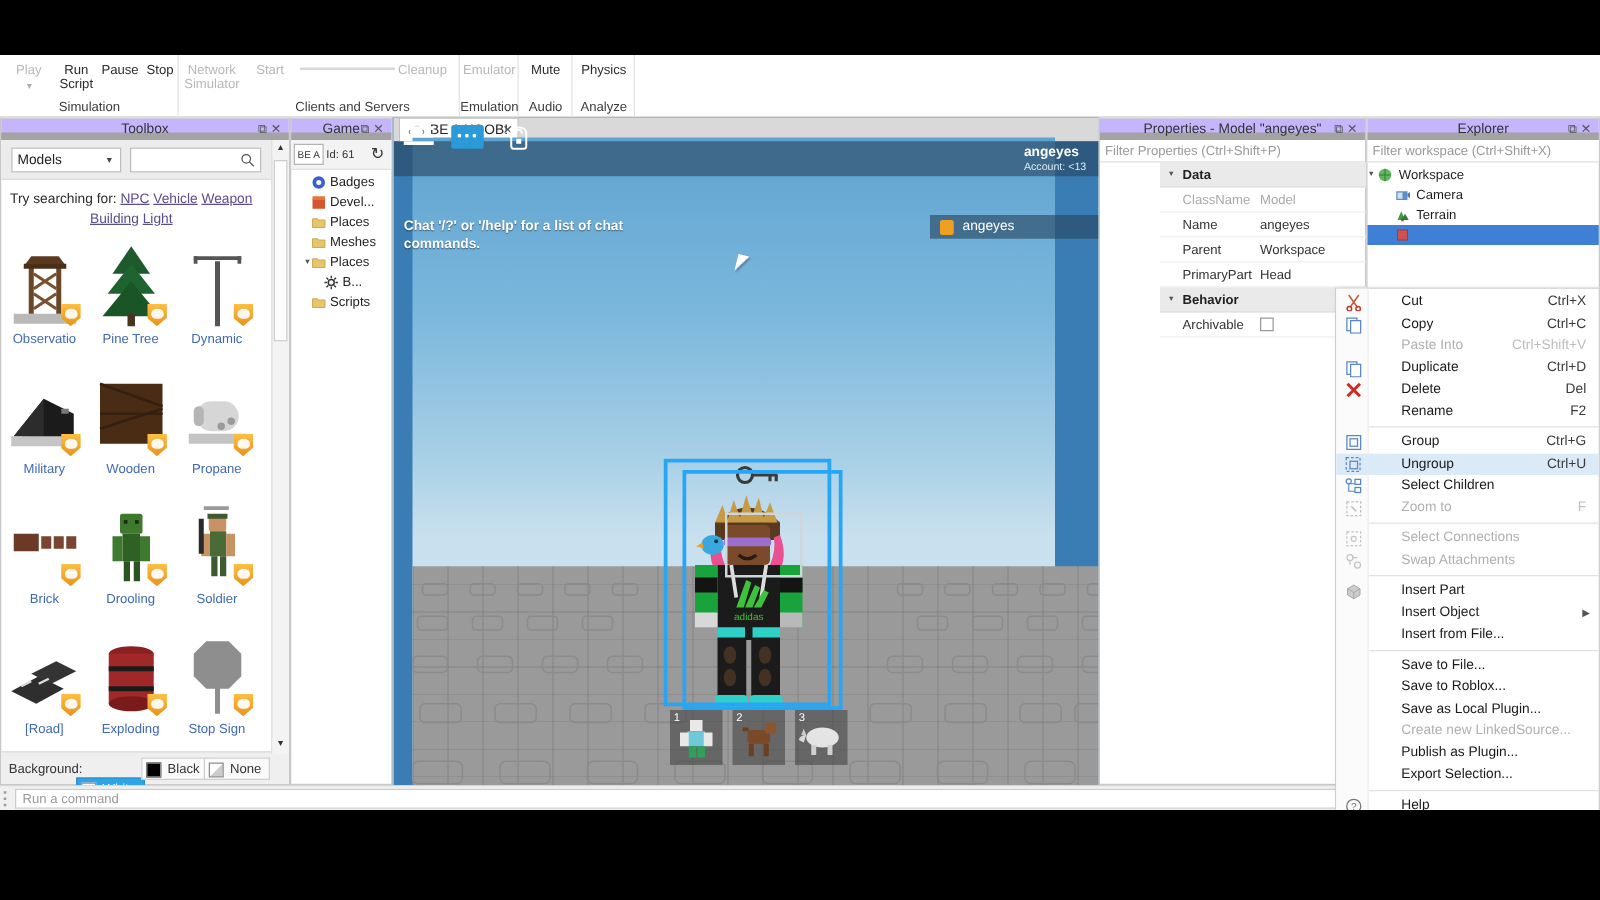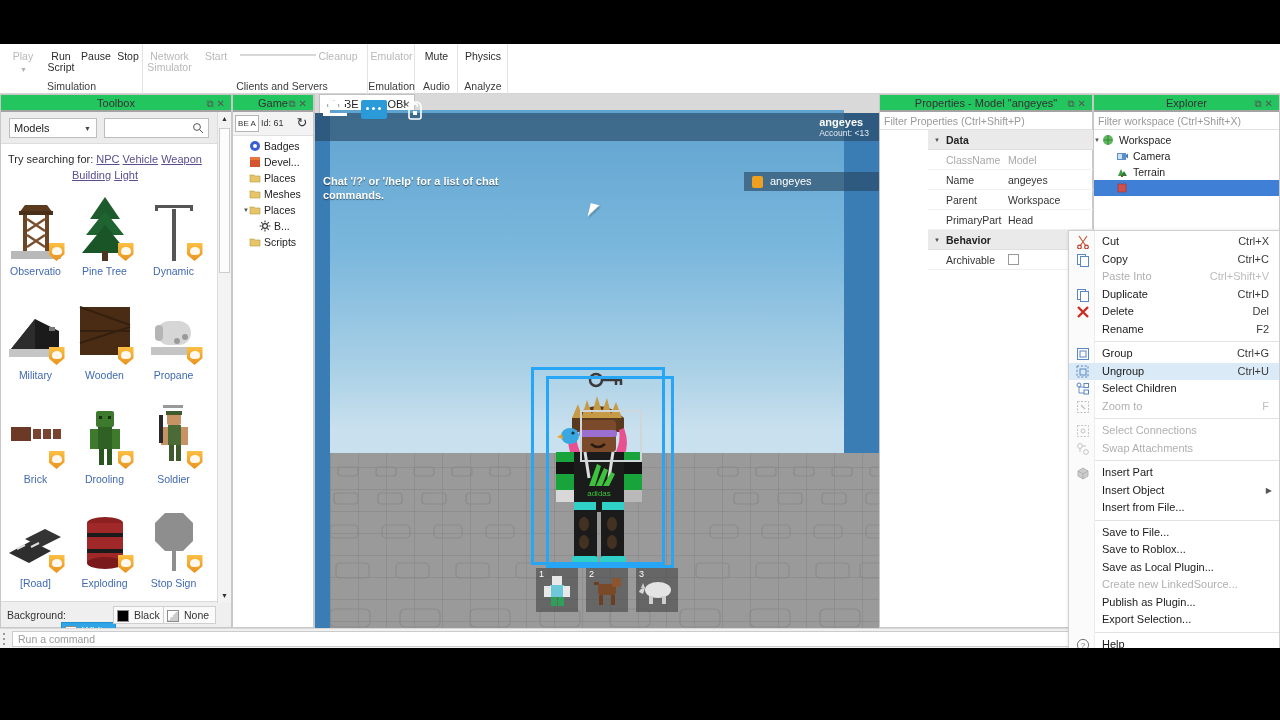--- a/index.html
+++ b/index.html
@@ -63,22 +63,22 @@
 
   
   .panel {
     position: absolute;
     background: #fff;
     border: 1px solid #c8c8c8;
   }
   .panel-title {
     position: relative;
     height: 17px;
-    background: #22c55e;
-    border-bottom: 2px solid #a3a3a3;
+    background: #c4b5fd;
+    border-bottom: 6px solid #a3a3a3;
     font-size: 11px;
     color: #333;
     text-align: center;
     line-height: 17px;
   }
   .panel-title .t-btns {
     position: absolute; right: 3px; top: 0;
     font-size: 10px; color: #555;
     line-height: 17px;
     letter-spacing: 3px;
@@ -485,21 +485,21 @@
     width: 26px;
     background: #fbfbfb;
     border-right: 1px solid #ededed;
   }
   .mi {
     position: relative;
     height: 17.5px;
     font-size: 11px;
     color: #1a1a1a;
     line-height: 17.5px;
-    padding-left: 33px;
+    padding-left: 52px;
     cursor: default;
     z-index: 2;
   }
   .mi.hl { background: #dbeaf7; }
   .mi.dis { color: #b0b0b0; }
   .mi .acc {
     position: absolute; right: 10px; top: 0;
     font-size: 11px; color: #3a3a3a;
   }
   .mi.dis .acc { color: #bdbdbd; }

